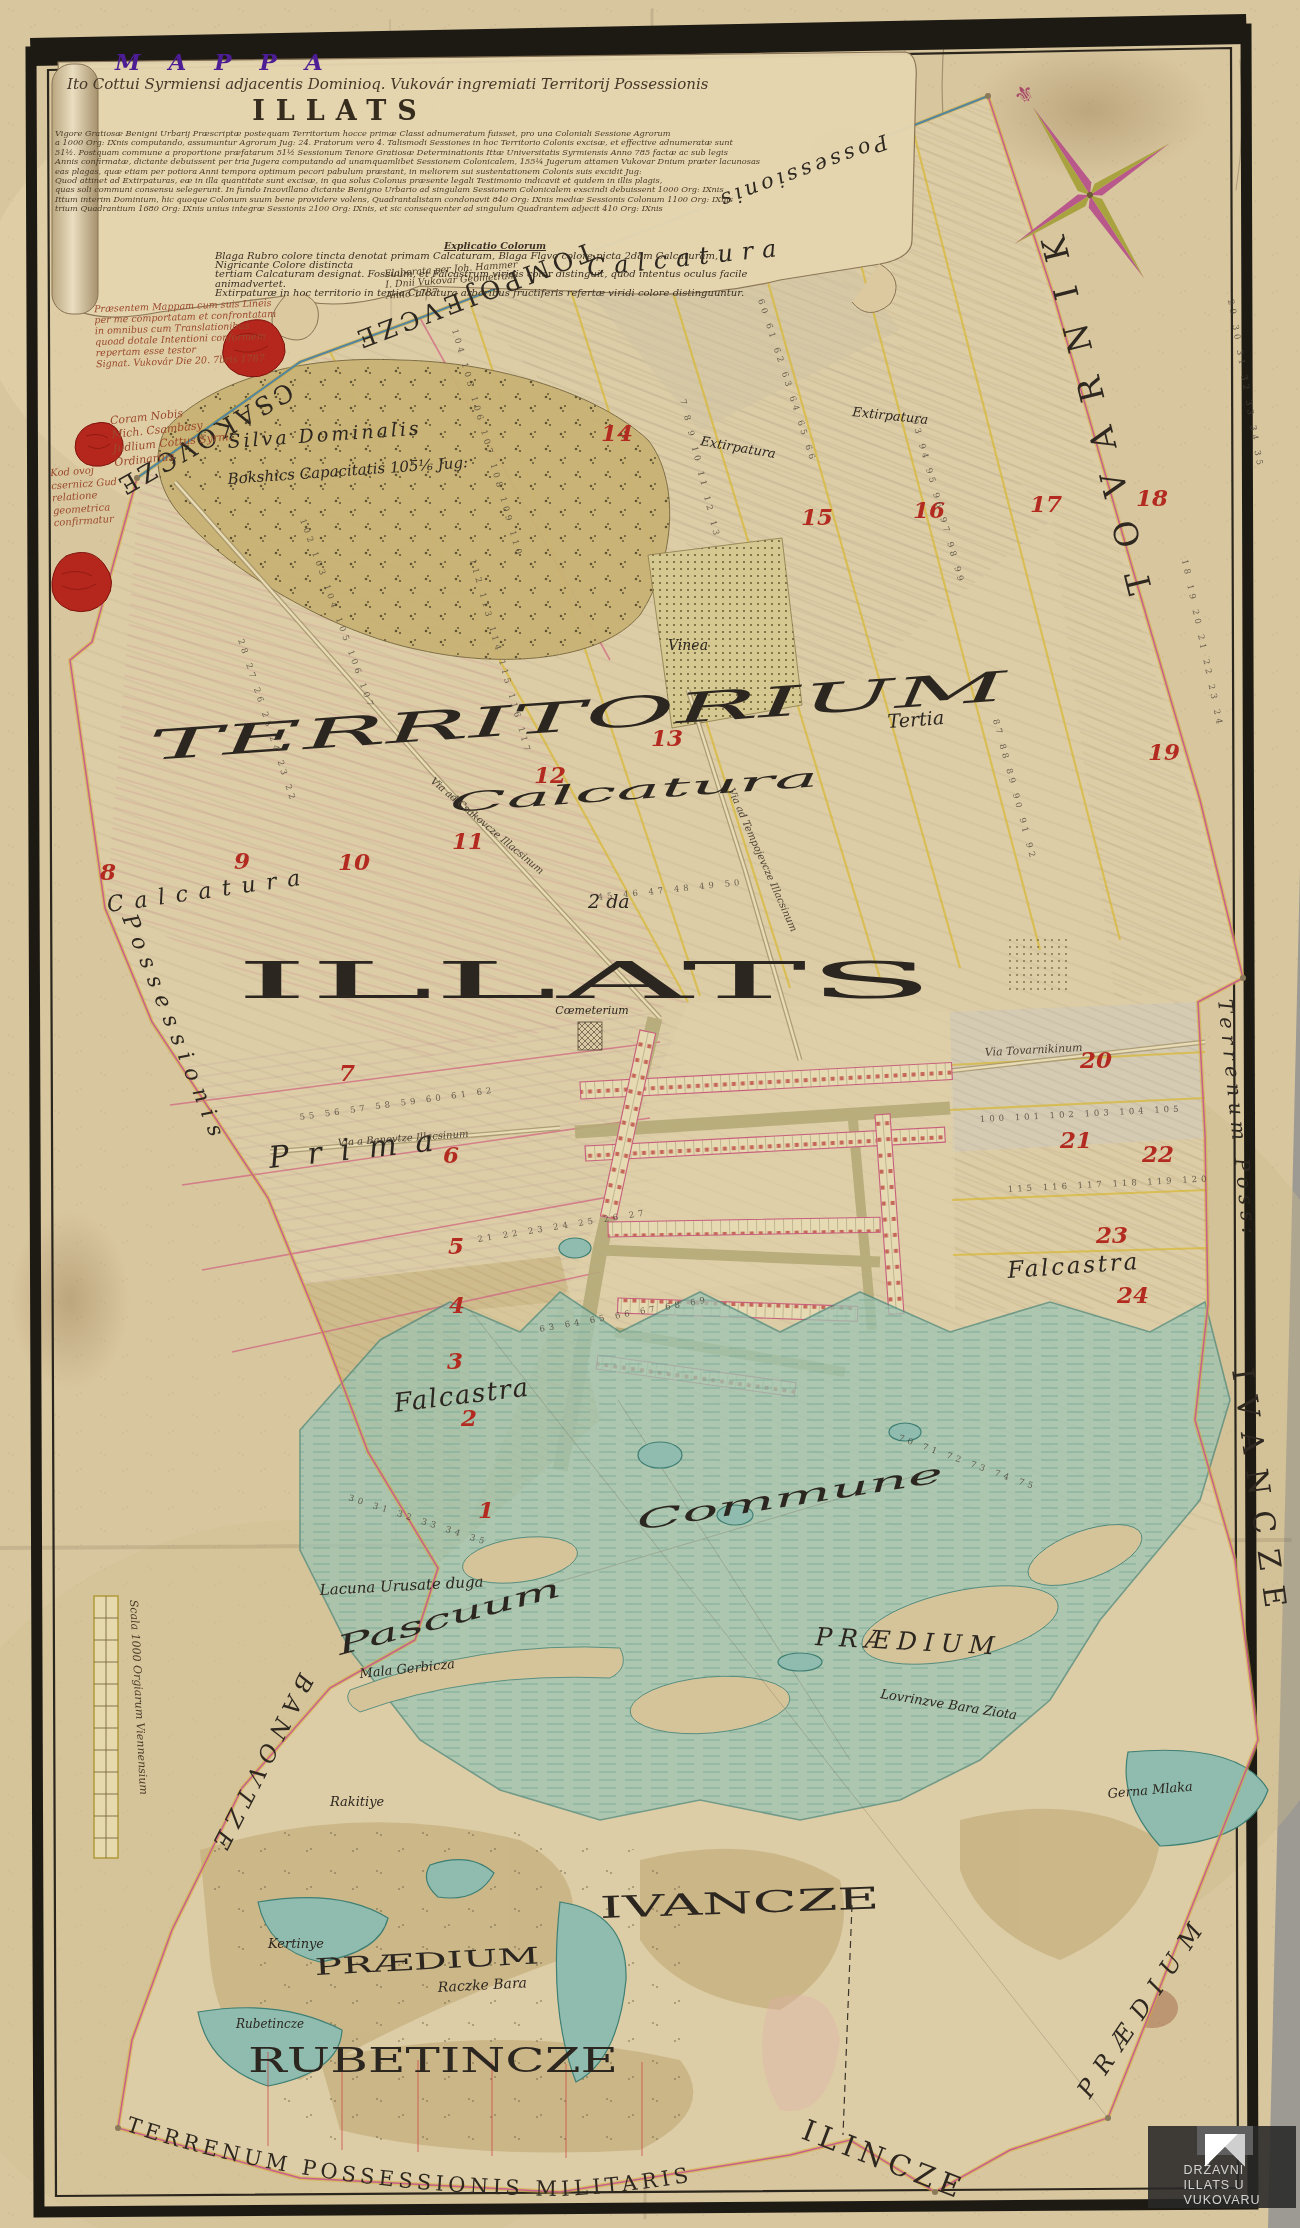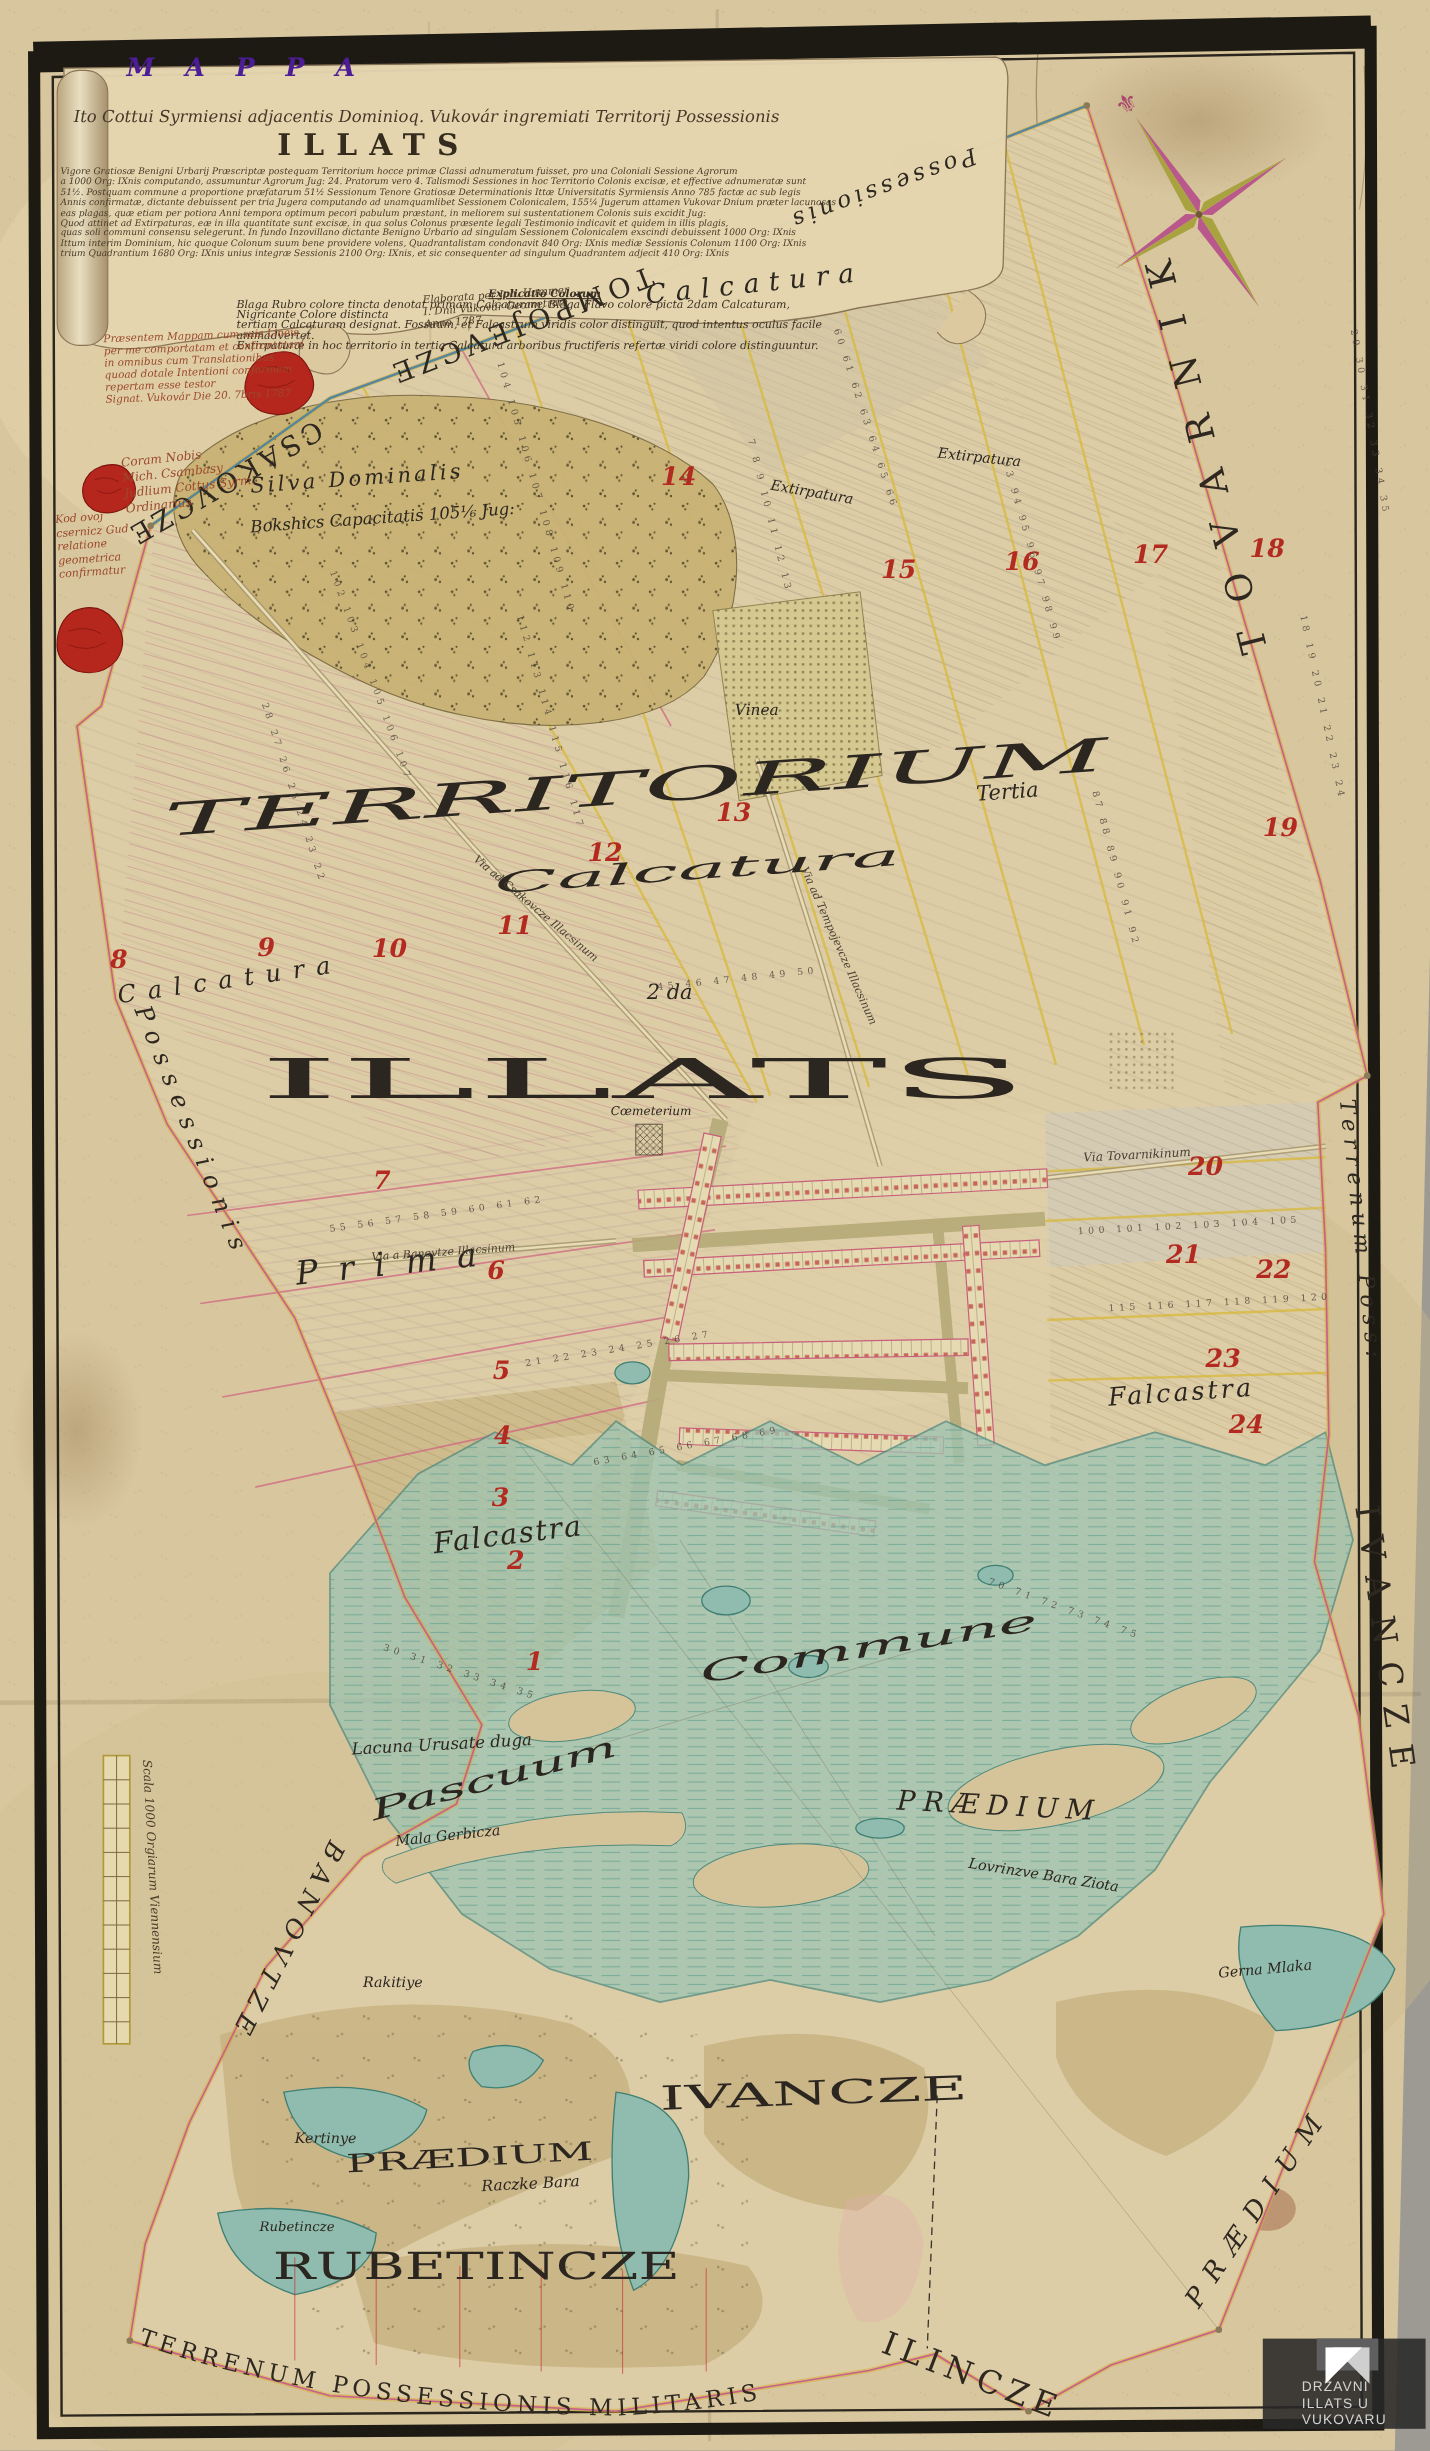--- a/index.html
+++ b/index.html
@@ -5,21 +5,21 @@
   html,body{margin:0;padding:0;background:#9c9a92;}
   #stage{position:relative;width:1300px;height:2228px;overflow:hidden;
          font-family:"DejaVu Serif","Liberation Serif",serif;}
   #mapsvg{position:absolute;left:0;top:0;}
   
   #titleblock{position:absolute;left:55px;top:48px;width:860px;color:#3a2f22;
               pointer-events:none;}
   .tb-title{text-align:left;width:400px;margin:0 auto 0 60px;font-size:23px;
             letter-spacing:10px;font-weight:bold;font-style:italic;color:#4c1d95;}
   .tb-sub{font-size:15px;font-style:italic;text-align:left;padding-left:12px;
-          color:#463828;white-space:nowrap;margin-top:22px;}
+          color:#463828;white-space:nowrap;}
   .tb-place{width:330px;margin:2px 0 3px 120px;text-align:center;font-size:27px;
             letter-spacing:11px;font-weight:bold;color:#352c1e;}
   .tb-par{width:818px;}
   .tb-par div{font-size:8.2px;line-height:9.4px;font-style:italic;color:#4a3b28;
               white-space:nowrap;}
   .tb-exp{width:560px;margin:2px 0 0 160px;}
   .tb-exph{font-size:9.5px;font-weight:bold;text-decoration:underline;
            text-align:center;font-style:italic;margin-top:26px;}
   .tb-cap{display:flex;gap:38px;margin:3px 0 0 40px;font-size:9.5px;
           font-style:italic;font-weight:bold;color:#3f3222;}

